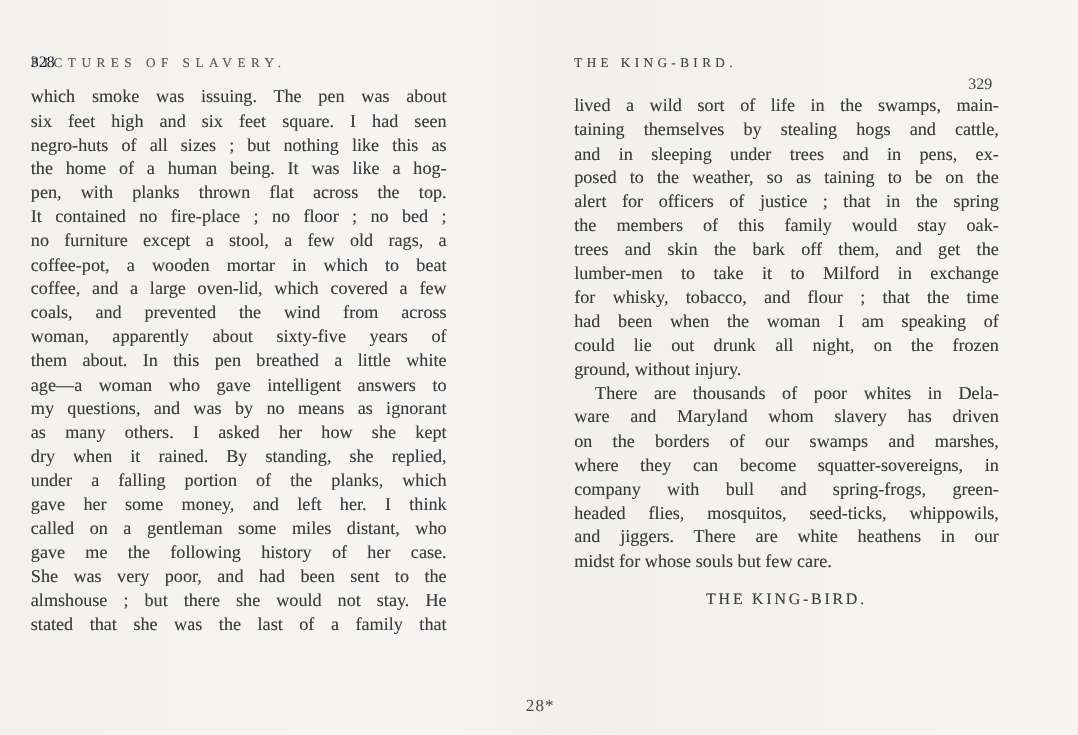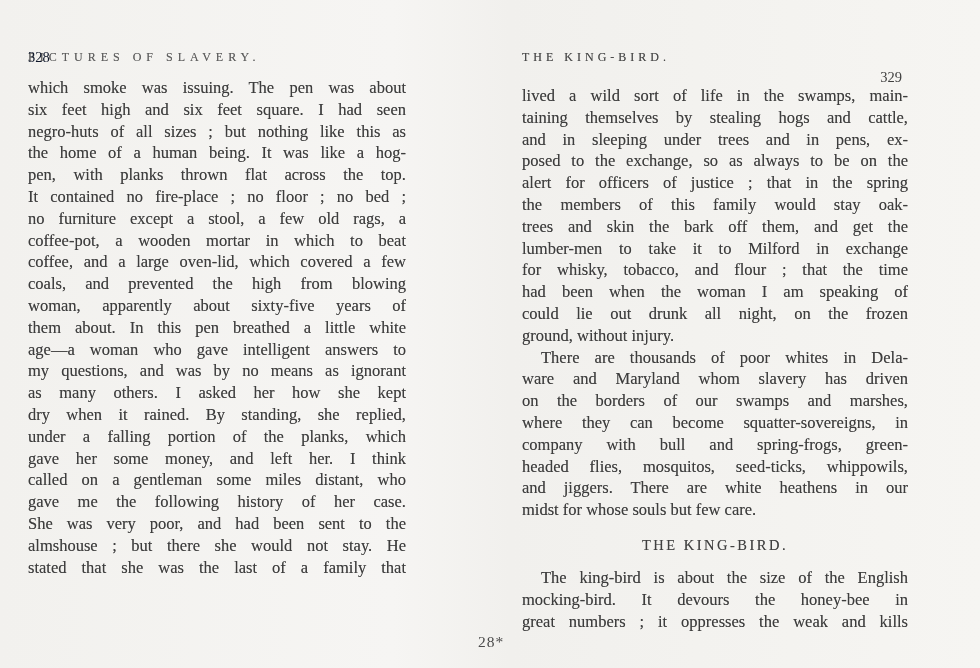--- a/index.html
+++ b/index.html
@@ -94,21 +94,21 @@
     <div class="body-text">
         <div class="line">which smoke was issuing. The pen was about</div>
         <div class="line">six feet high and six feet square. I had seen</div>
         <div class="line">negro-huts of all sizes ; but nothing like this as</div>
         <div class="line">the home of a human being. It was like a hog-</div>
         <div class="line">pen, with planks thrown flat across the top.</div>
         <div class="line">It contained no fire-place ; no floor ; no bed ;</div>
         <div class="line">no furniture except a stool, a few old rags, a</div>
         <div class="line">coffee-pot, a wooden mortar in which to beat</div>
         <div class="line">coffee, and a large oven-lid, which covered a few</div>
-        <div class="line">coals, and prevented the high from blowing</div>
+        <div class="line">coals, and prevented the wind from across</div>
         <div class="line">woman, apparently about sixty-five years of</div>
         <div class="line">them about. In this pen breathed a little white</div>
         <div class="line">age—a woman who gave intelligent answers to</div>
         <div class="line">my questions, and was by no means as ignorant</div>
         <div class="line">as many others. I asked her how she kept</div>
         <div class="line">dry when it rained. By standing, she replied,</div>
         <div class="line">under a falling portion of the planks, which</div>
         <div class="line">gave her some money, and left her. I think</div>
         <div class="line">called on a gentleman some miles distant, who</div>
         <div class="line">gave me the following history of her case.</div>
@@ -122,42 +122,37 @@
 <div class="page right">
   <div class="pagehead">
     <span class="running-head">THE KING-BIRD.</span>
     <span class="folio right-folio">329</span>
   </div>
   <div class="text-stack">
     <div class="body-text">
         <div class="line">lived a wild sort of life in the swamps, main-</div>
         <div class="line">taining themselves by stealing hogs and cattle,</div>
         <div class="line">and in sleeping under trees and in pens, ex-</div>
-        <div class="line">posed to the exchange, so as always to be on the</div>
+        <div class="line">posed to the weather, so as taining to be on the</div>
         <div class="line">alert for officers of justice ; that in the spring</div>
         <div class="line">the members of this family would stay oak-</div>
         <div class="line">trees and skin the bark off them, and get the</div>
         <div class="line">lumber-men to take it to Milford in exchange</div>
         <div class="line">for whisky, tobacco, and flour ; that the time</div>
         <div class="line">had been when the woman I am speaking of</div>
         <div class="line">could lie out drunk all night, on the frozen</div>
         <div class="line last-line">ground, without injury.</div>
       </div>
     <div class="body-text indent-first">
         <div class="line">There are thousands of poor whites in Dela-</div>
         <div class="line">ware and Maryland whom slavery has driven</div>
         <div class="line">on the borders of our swamps and marshes,</div>
         <div class="line">where they can become squatter-sovereigns, in</div>
         <div class="line">company with bull and spring-frogs, green-</div>
         <div class="line">headed flies, mosquitos, seed-ticks, whippowils,</div>
         <div class="line">and jiggers. There are white heathens in our</div>
         <div class="line last-line">midst for whose souls but few care.</div>
       </div>
     <div class="section-heading">THE KING-BIRD.</div>
-    <div class="body-text indent-first">
-        <div class="line">The king-bird is about the size of the English</div>
-        <div class="line">mocking-bird. It devours the honey-bee in</div>
-        <div class="line">great numbers ; it oppresses the weak and kills</div>
-      </div>
   </div>
 </div>
 
 <div class="signature">28*</div>
 
 </body></html>

